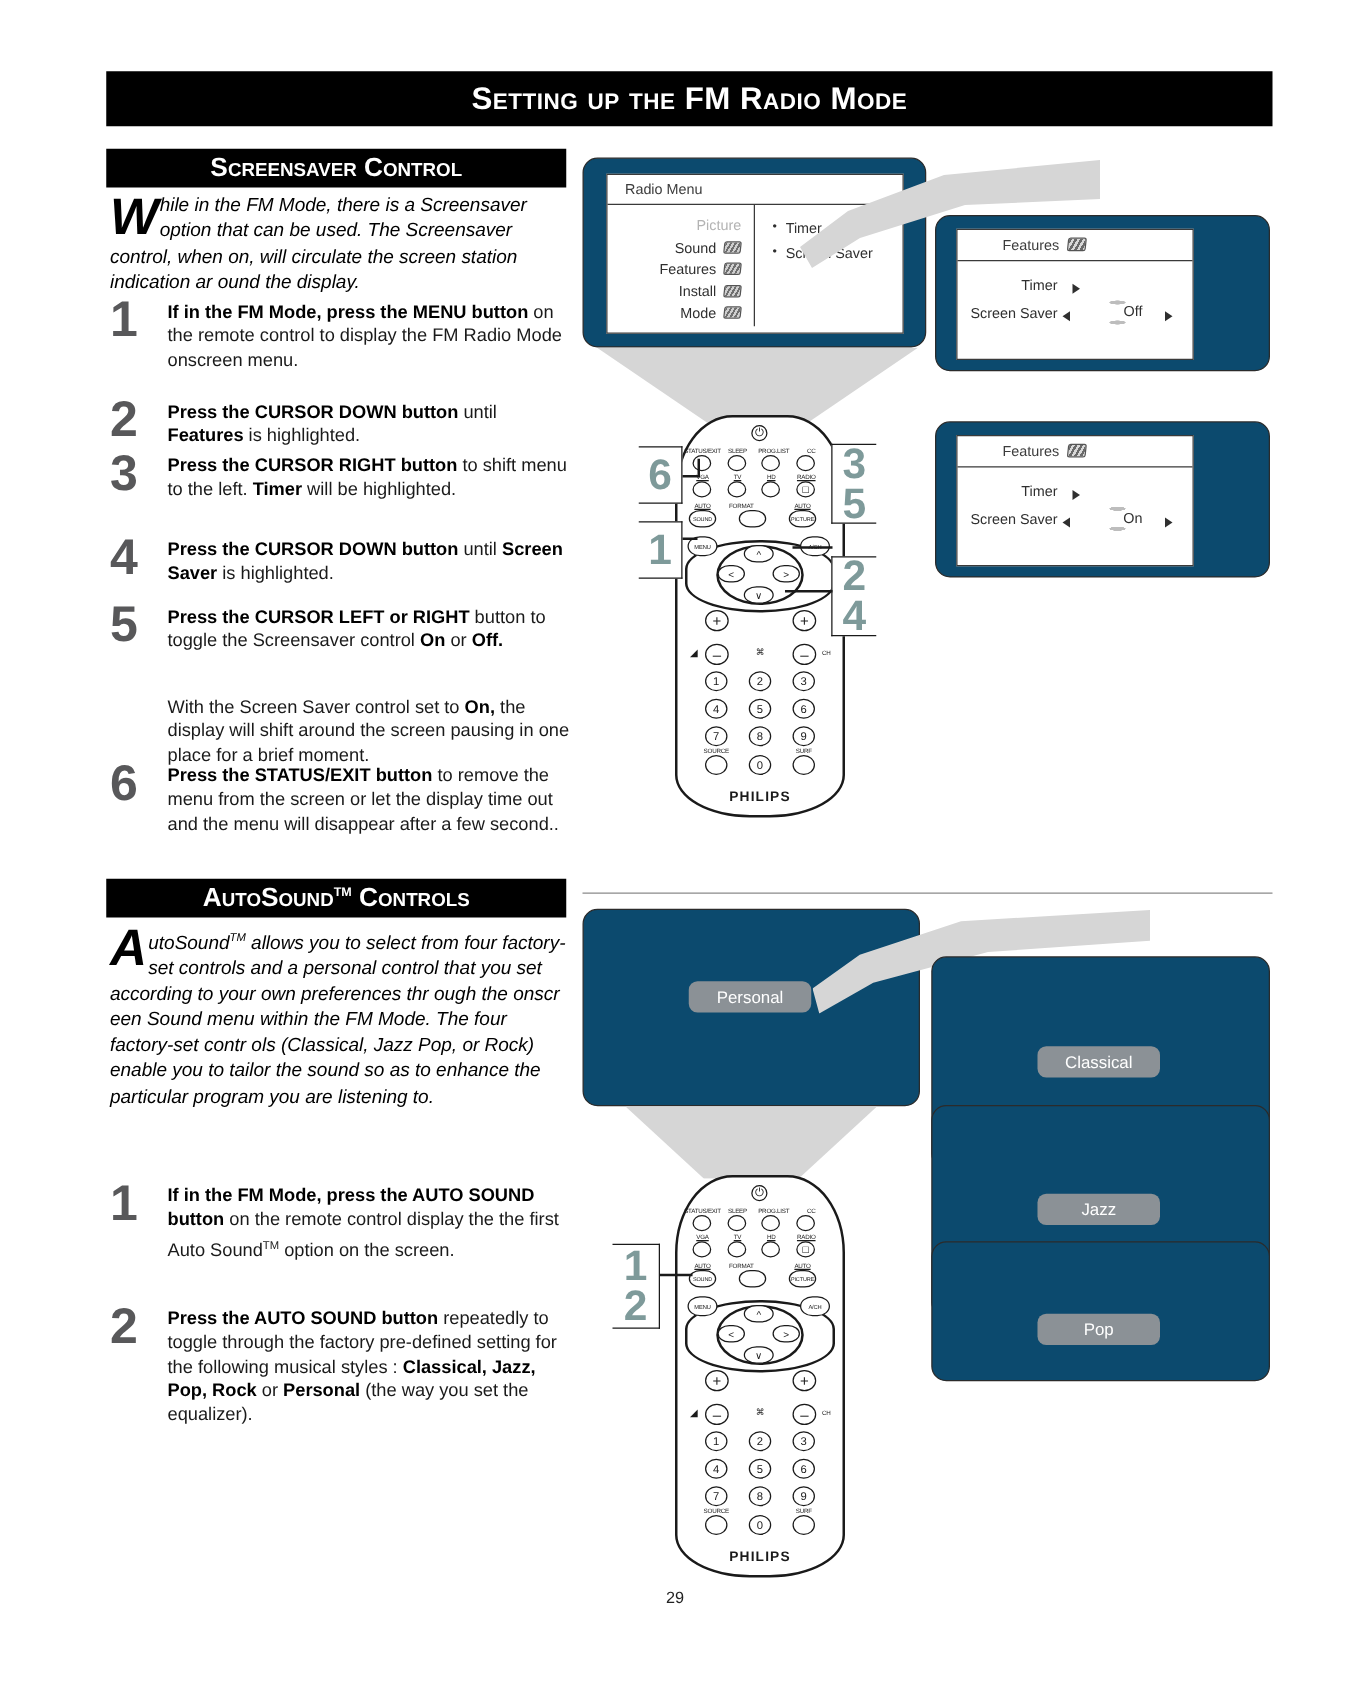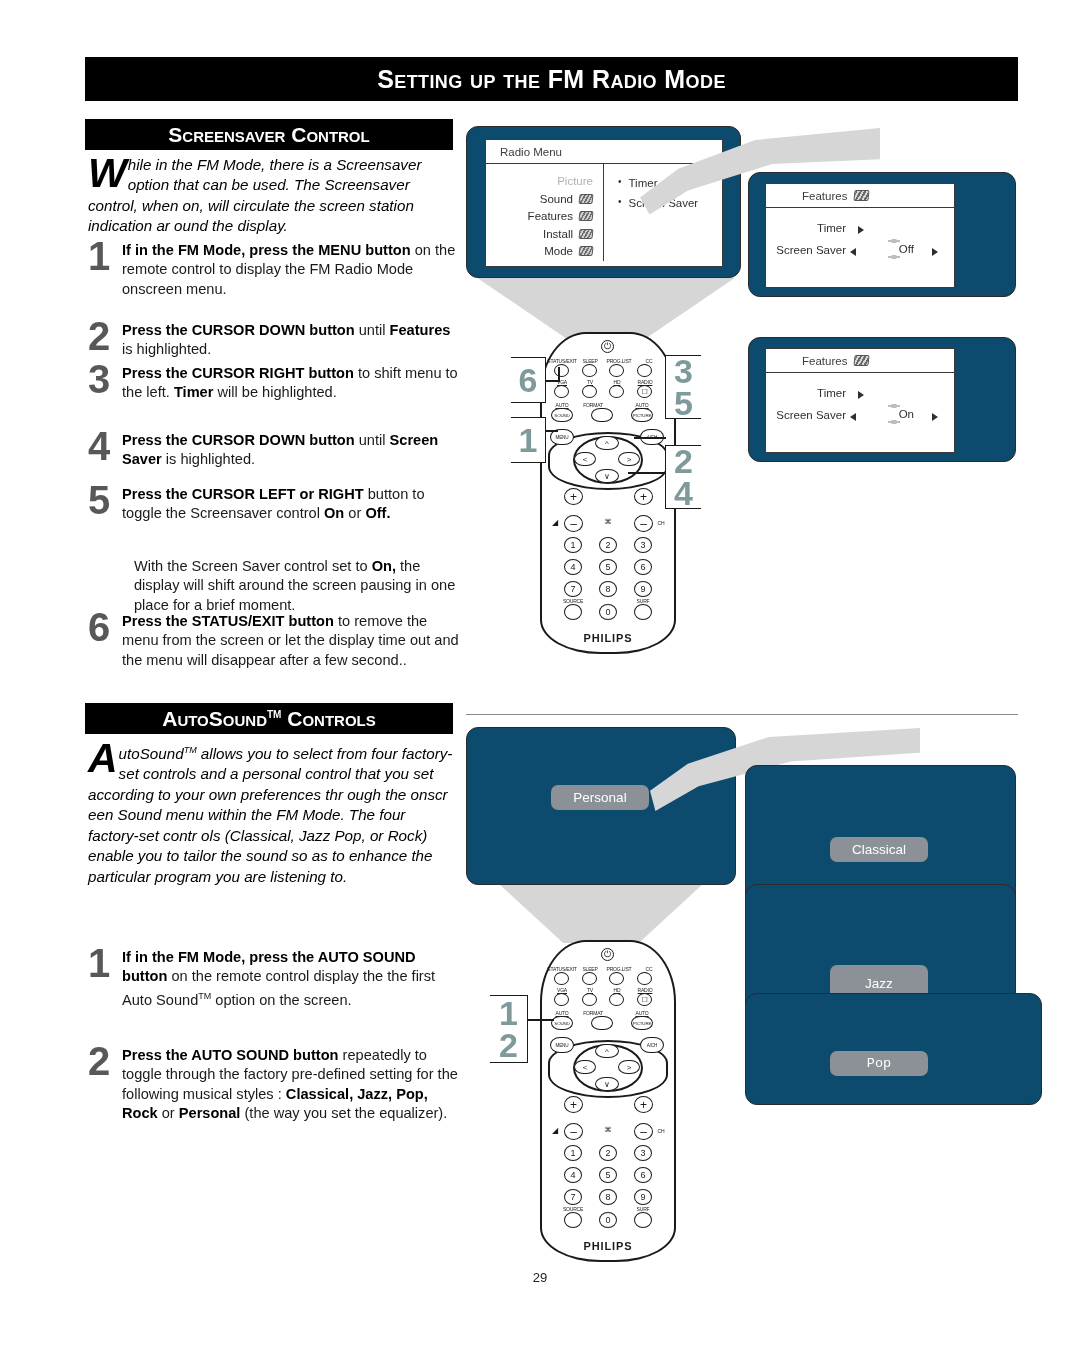--- a/index.html
+++ b/index.html
@@ -51,20 +51,21 @@
   
   .step { position: absolute; display: flex; }
   .step .num {
     width: 34px; flex: 0 0 34px;
     font-size: 40px; font-weight: bold; color: #58585a;
     line-height: 36px; text-align: left;
   }
   .step .body {
     font-size: 14.6px; line-height: 19.3px; color: #1a1a1a;
     padding-top: 3px;
+    margin-left: 12px;
   }
   .step .body b { font-weight: bold; color: #000; }
   .step .body sup { font-size: 9px; vertical-align: super; }
   .note {
     position: absolute; font-size: 14.6px; line-height: 19.3px; color: #1a1a1a;
   }
   .note b { font-weight: bold; color: #000; }
 
   
   .panel {
@@ -466,23 +467,23 @@
               clip-path: polygon(2% 0, 98% 0, 68% 100%, 32% 100%);"></div>
 
   <div style="position:absolute; left:650px; top:728px; width:270px; height:112px;
               background:#d6d6d6;
               clip-path: polygon(100% 0, 100% 22%, 52% 30%, 18% 52%, 2% 74%, 0 56%, 14% 32%, 44% 8%);"></div>
 
   <div class="panel" style="left:745px; top:765px; width:271px; height:170px;">
     <div class="preset-badge" style="left:84px; top:71px; width:98px; height:25px;">Classical</div>
   </div>
   <div class="panel" style="left:745px; top:884px; width:271px; height:170px;">
-    <div class="preset-badge" style="left:84px; top:80px; width:98px; height:36px;">Jazz</div>
-  </div>
-  <div class="panel" style="left:745px; top:993px; width:297px; height:112px;font-family:Liberation Mono, monospace;">
+    <div class="preset-badge" style="left:84px; top:70px; width:98px; height:25px;">Jazz</div>
+  </div>
+  <div class="panel" style="left:745px; top:993px; width:271px; height:112px;">
     <div class="preset-badge" style="left:84px; top:57px; width:98px; height:25px;">Pop</div>
   </div>
 
   <div class="remote" style="left:540px; top:940px; width:136px; height:322px;">
     <div class="remote-body"></div>
 
     <div class="pwr" style="left:61px; top:8px; width:13px; height:13px;">
       <span>⏻</span>
     </div>
 

